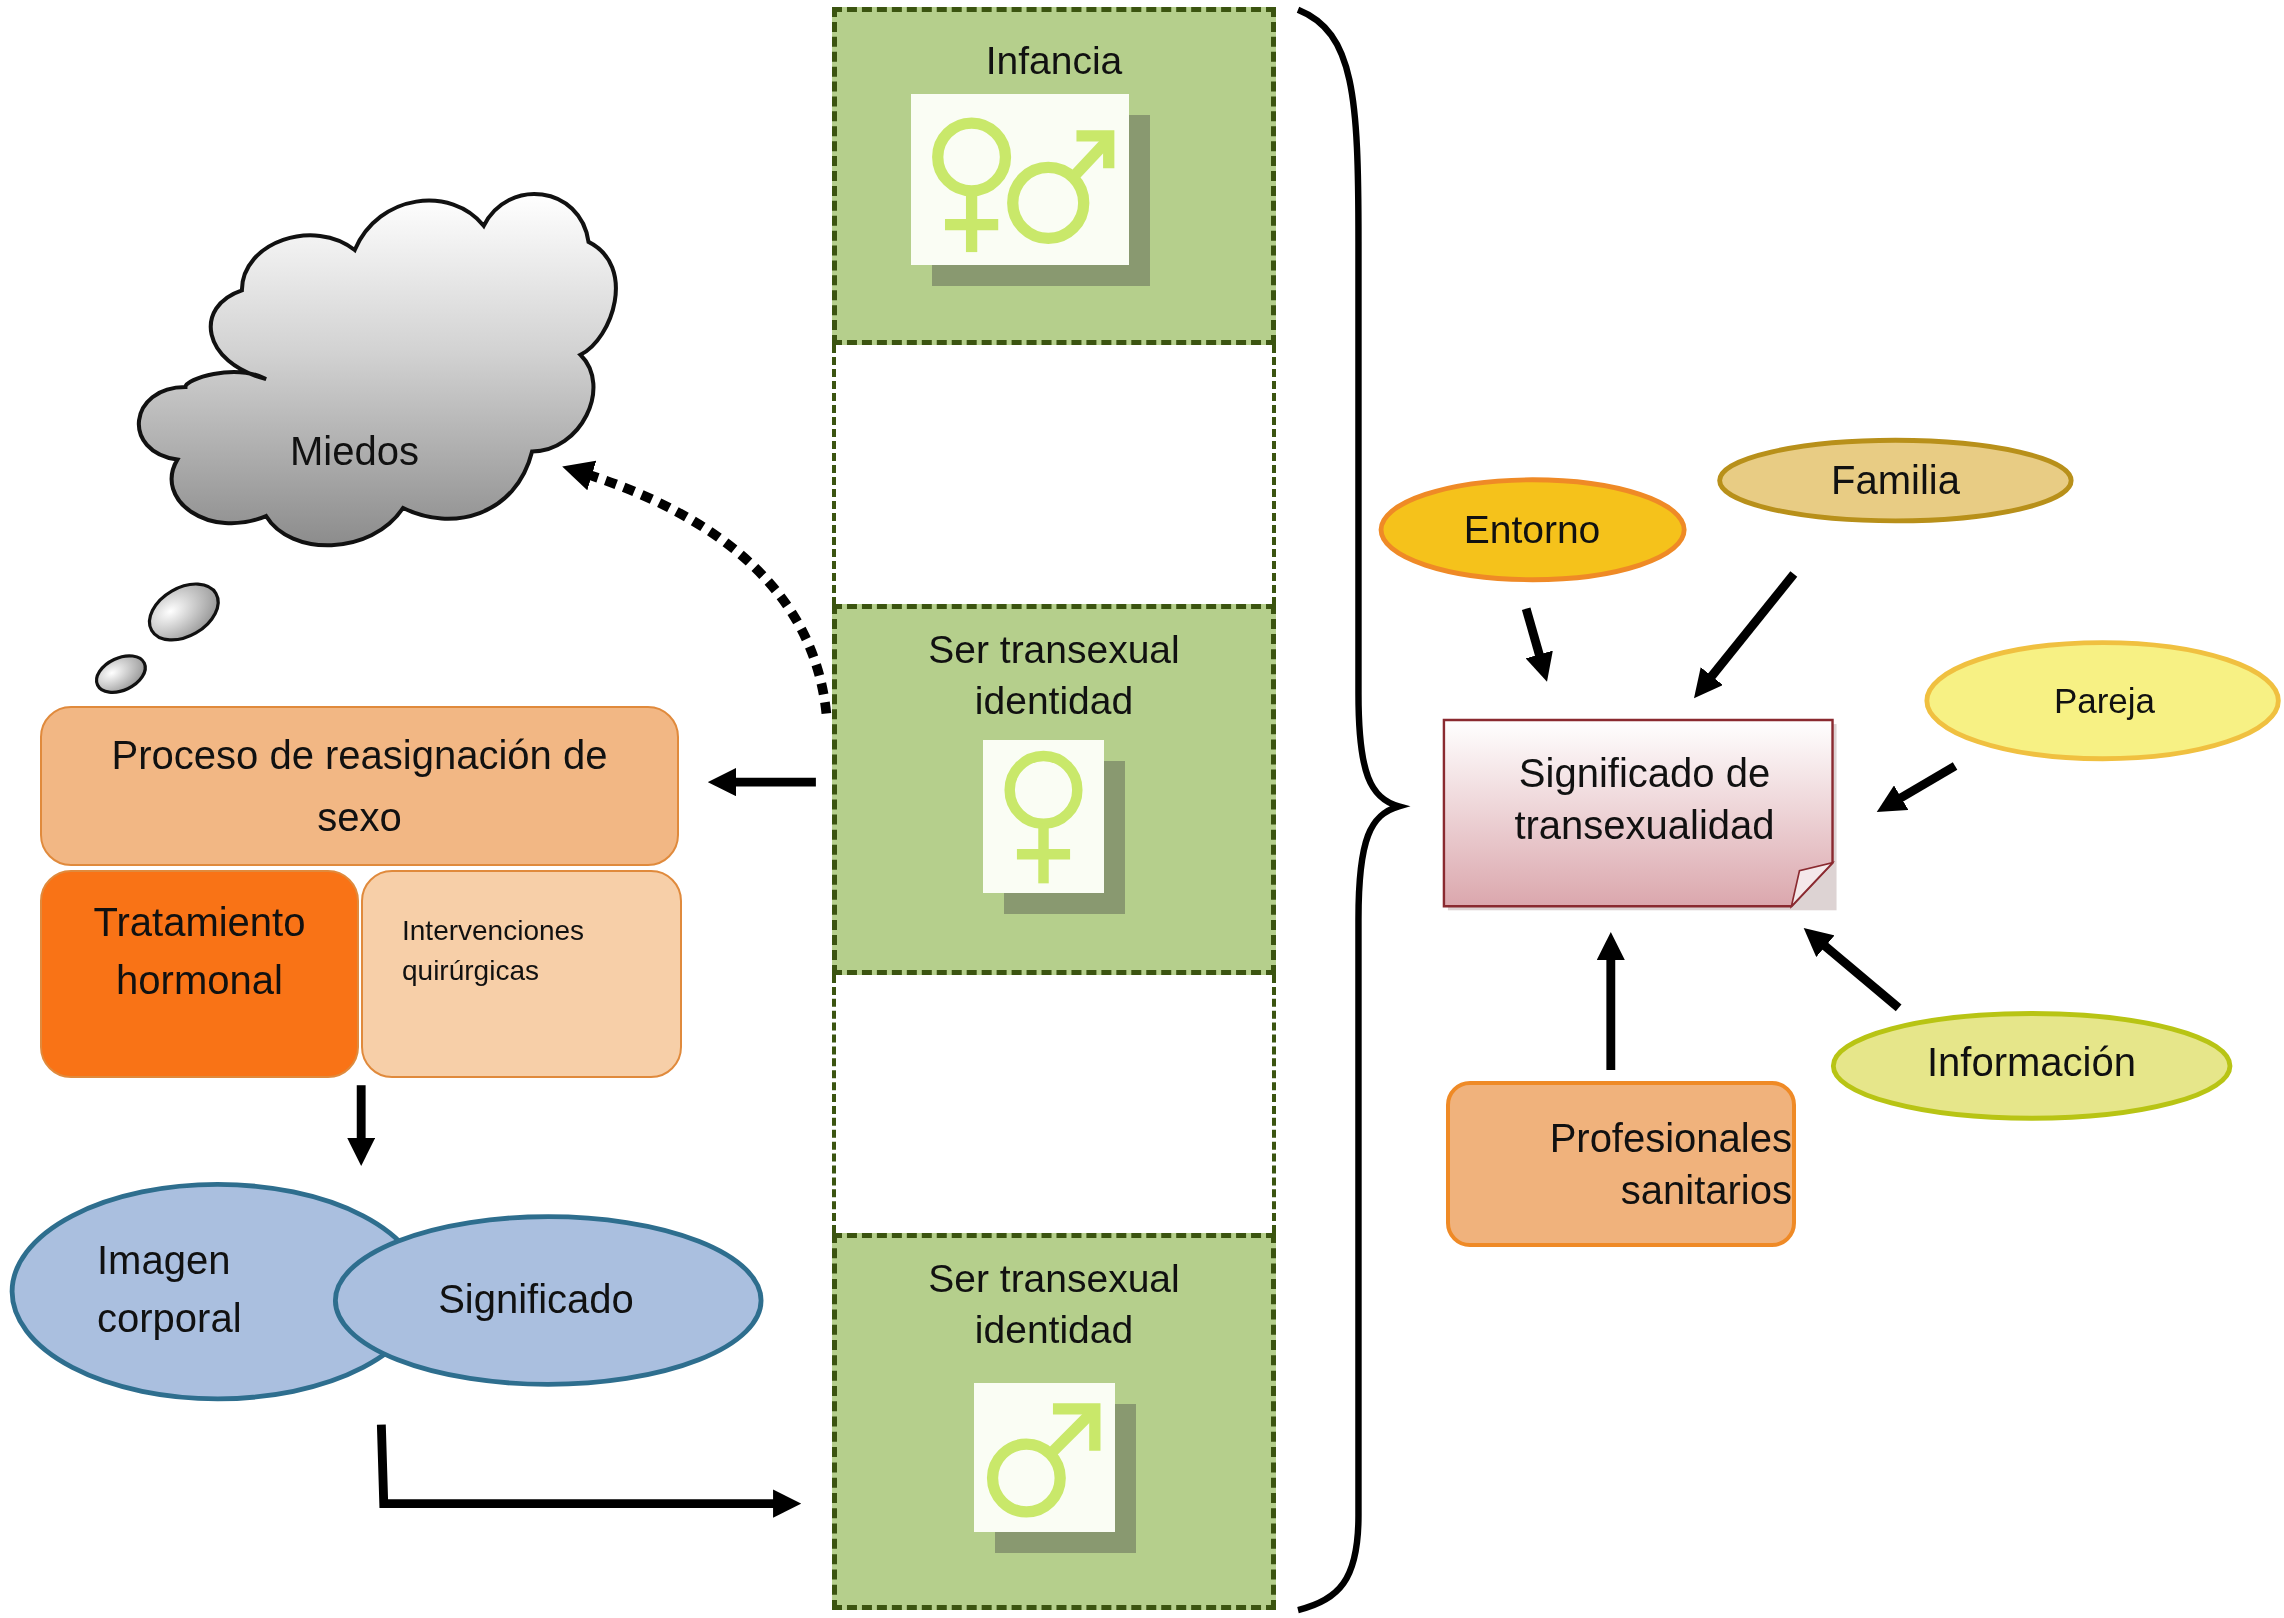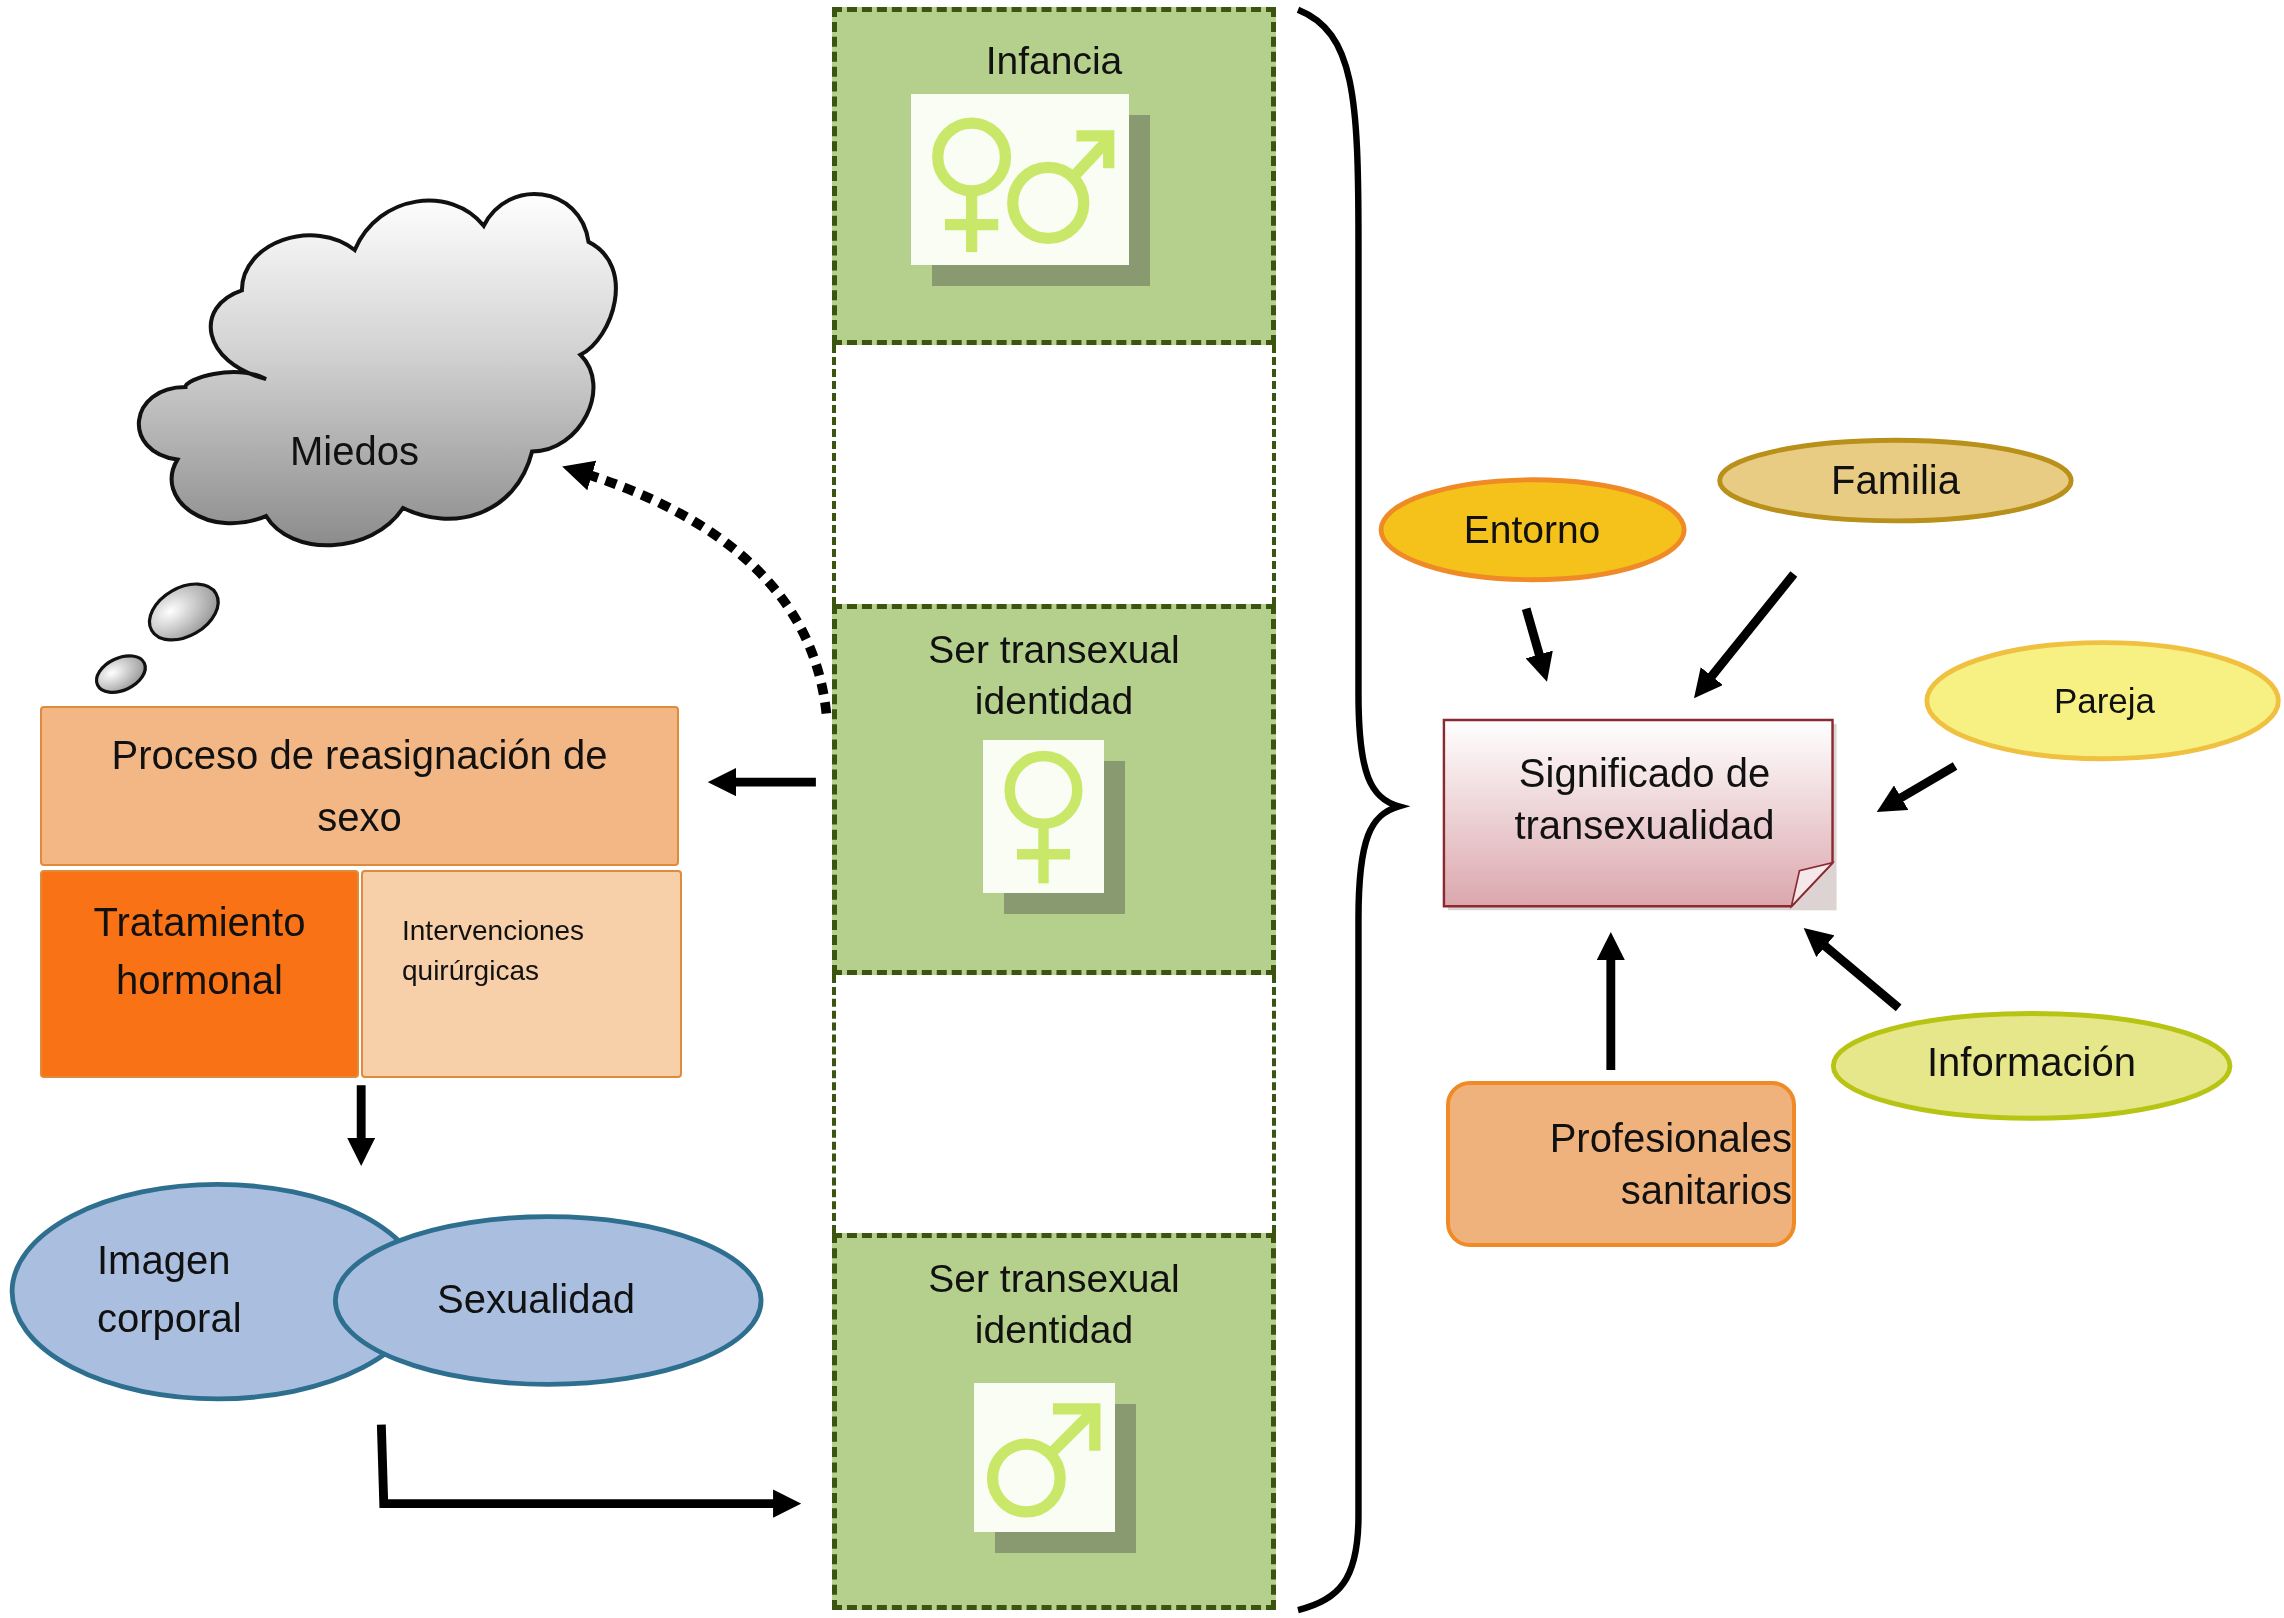--- a/index.html
+++ b/index.html
@@ -7,21 +7,21 @@
          font-family:"Liberation Sans", "DejaVu Sans", sans-serif; color:#111; }
   .abs { position:absolute; }
   svg.layer { position:absolute; left:0; top:0; }
   .lbl { position:absolute; display:flex; align-items:center; justify-content:center;
          text-align:center; font-size:40px; line-height:1.35; color:#111; }
   .seg { position:absolute; box-sizing:border-box; }
   .green { background:#b5cf8c;padding-left:20px; }
   .white { background:#ffffff; }
   .stage-title { position:absolute; left:0; right:0; text-align:center; font-size:39px; line-height:1.3; }
   .symcard { position:absolute; background:#fafdf4; box-shadow: 21px 21px 0 rgba(100,110,90,0.55); }
-  .orange-box { position:absolute; box-sizing:border-box; border:2.4px solid #e08a3c; border-radius:4px; }
+  .orange-box { position:absolute; box-sizing:border-box; border:2.4px solid #e08a3c; border-radius:31px; }
 </style>
 </head>
 <body>
 
 <svg class="layer" width="2284" height="1619" viewBox="0 0 2833 2008">
   <defs>
     <marker id="ah" viewBox="0 0 10 10" refX="6" refY="5" markerWidth="3.2" markerHeight="3.2" orient="auto">
       <path d="M0,0 L10,5 L0,10 z" fill="#000"></path>
     </marker>
     <linearGradient id="cloudGrad" x1="0" y1="0" x2="0" y2="1">
@@ -144,21 +144,21 @@
   <div class="lbl" style="left:39px; top:22.6px; width:auto; height:113px; flex-direction:column; align-items:flex-start; text-align:left; font-size:28px; line-height:1.45;">
     <div>Intervenciones</div>
     <div>quirúrgicas</div>
   </div>
 </div>
 
 <div class="lbl" style="left:97px; top:1232px; width:auto; height:113px; flex-direction:column; align-items:flex-start; text-align:left; line-height:1.45;">
   <div>Imagen</div>
   <div>corporal</div>
 </div>
-<div class="lbl" style="left:403px; top:1267px; width:266px; height:64px;">Sexualidad</div>
+<div class="lbl" style="left:403px; top:1267px; width:266px; height:64px;">Significado</div>
 
 <div class="lbl" style="left:1444px; top:726px; width:401px; height:145px; flex-direction:column; line-height:1.3;">
   <div>Significado de</div>
   <div>transexualidad</div>
 </div>
 
 <div class="lbl" style="left:1379px; top:500px; width:306px; height:60px; font-size:39px;">Entorno</div>
 <div class="lbl" style="left:1719px; top:448px; width:353px; height:64px;">Familia</div>
 <div class="lbl" style="left:2016px; top:673px; width:177px; height:56px; font-size:35px;">Pareja</div>
 <div class="lbl" style="left:1831px; top:1032px; width:401px; height:60px;">Información</div>

